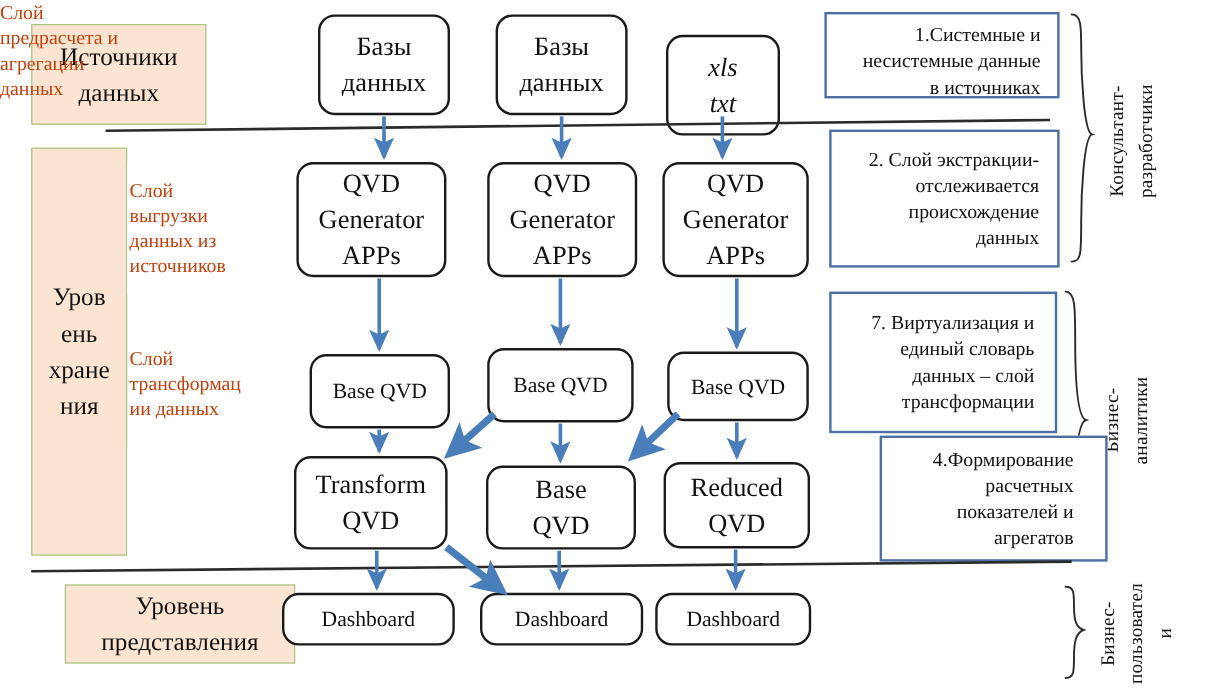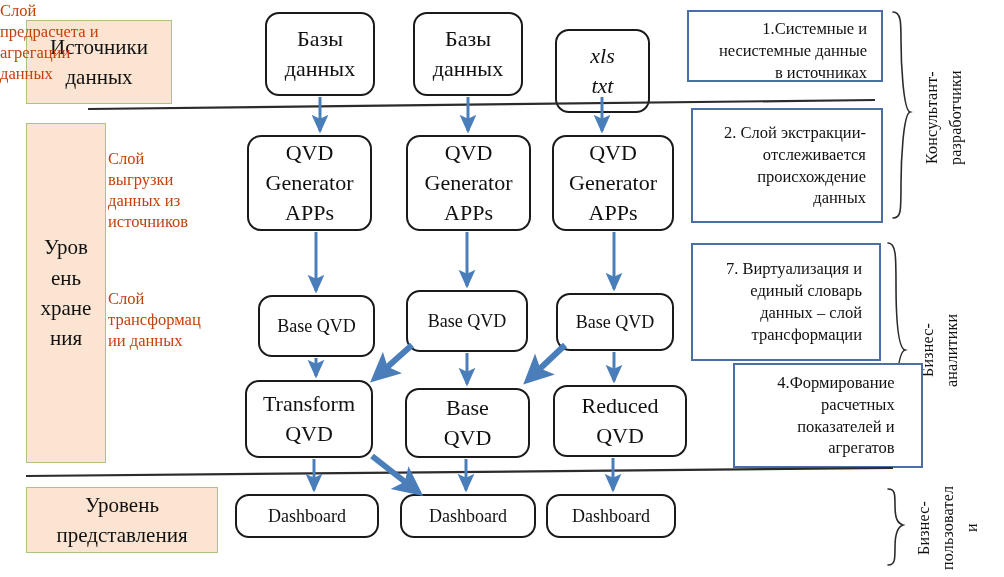--- a/index.html
+++ b/index.html
@@ -136,21 +136,21 @@
 данных</div>
 
   <div class="level-box" id="level-storage" style="white-space: pre-line;">Уров
 ень
 хране
 ния</div>
 
   <div class="notch" style="left:106px; top:136px; width:10px; height:110px; border:none;"></div>
   <div class="notch" style="left:106px; top:373px; width:10px; height:90px; border:none;"></div>
 
-  <div class="level-box" id="level-presentation" style="white-space: pre-line;">Уровень
+  <div class="level-box" id="level-presentation" style="white-space: pre-line; margin-left: 28px;">Уровень
 представления</div>
 
   <div class="sublabel" id="sub-extract" style="white-space: pre-line;">Слой
 выгрузки
 данных из
 источников</div>
   <div class="sublabel" id="sub-transform" style="white-space: pre-line;">Слой
 трансформац
 ии данных</div>
   <div class="sublabel" id="sub-aggregate" style="white-space: pre-line;">Слой
@@ -176,21 +176,21 @@
 APPs</div>
 
   <div class="node small" style="left:258px; top:295px; width:117px; height:62px;">Base QVD</div>
   <div class="node small" style="left:406px; top:290px; width:122px; height:62px;">Base QVD</div>
   <div class="node small" style="left:556px; top:293px; width:118px; height:58px;">Base QVD</div>
 
   <div class="node" style="left:245px; top:380px; width:128px; height:78px; white-space:pre-line;">Transform
 QVD</div>
   <div class="node" style="left:405px; top:388px; width:125px; height:70px; white-space:pre-line;">Base
 QVD</div>
-  <div class="node" style="left:553px; top:385px; width:134px; height:72px; white-space:pre-line;">Reduced
+  <div class="node" style="left:553px; top:385px; width:122px; height:72px; white-space:pre-line;">Reduced
 QVD</div>
 
   <div class="node small" style="left:235px; top:494px; width:144px; height:44px;">Dashboard</div>
   <div class="node small" style="left:400px; top:494px; width:136px; height:44px;">Dashboard</div>
   <div class="node small" style="left:546px; top:494px; width:130px; height:44px;">Dashboard</div>
 
   <div class="bluebox" style="left:687px; top:10px; width:196px; height:72px;">
     <span style="white-space:pre-line; margin-top:10px;">1.Системные и
 несистемные данные
 в источниках</span>

